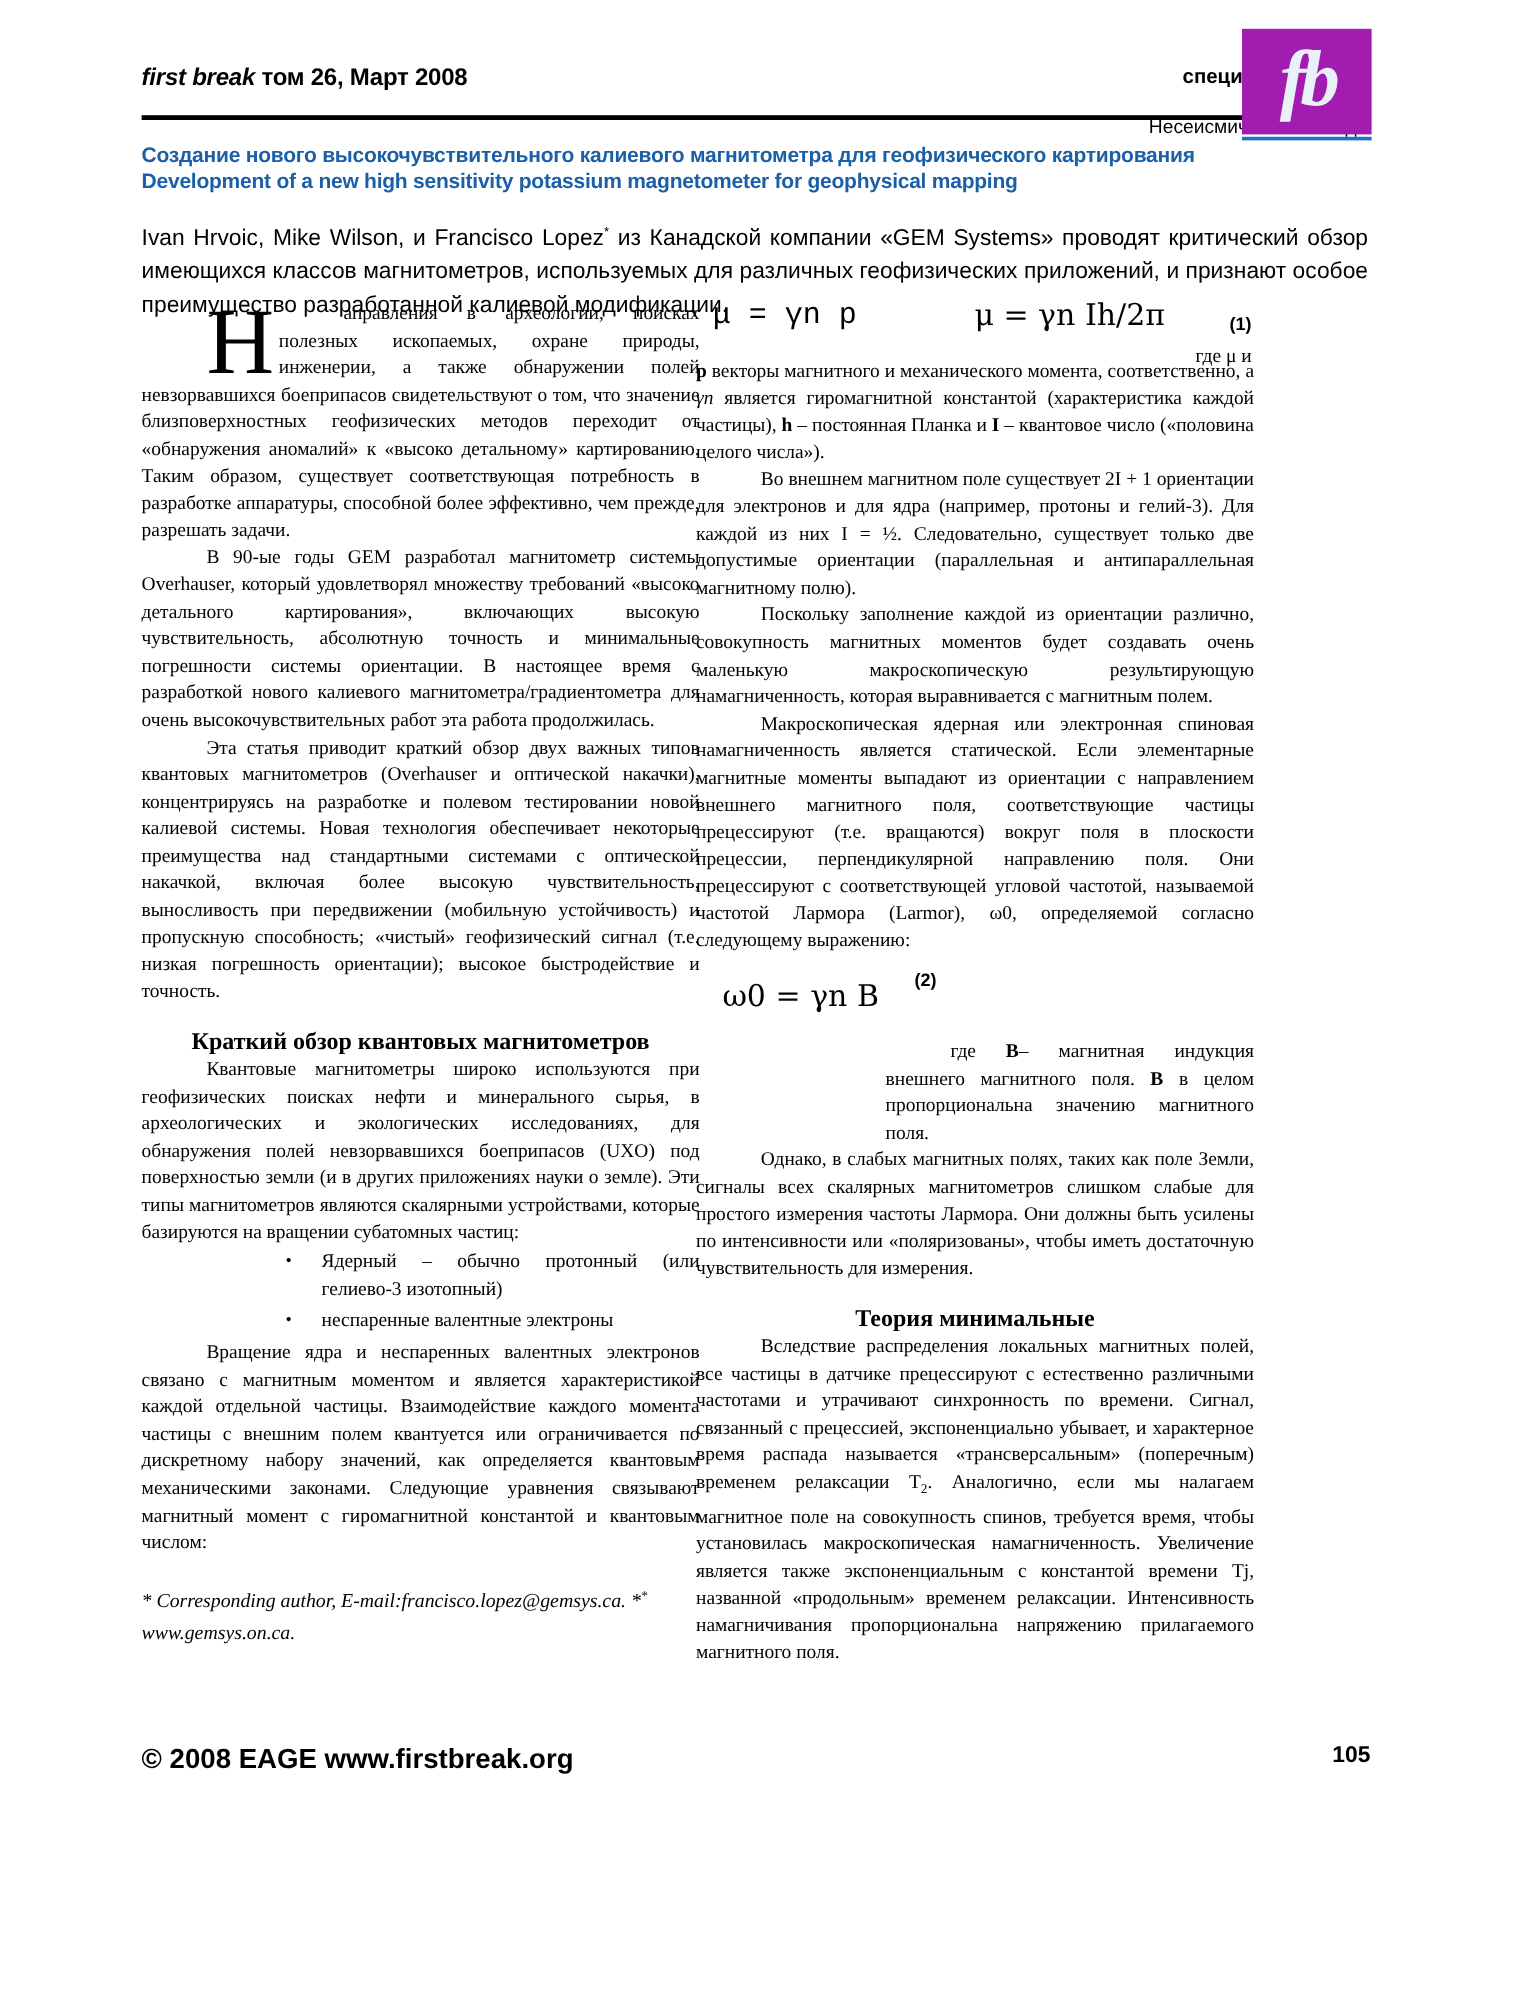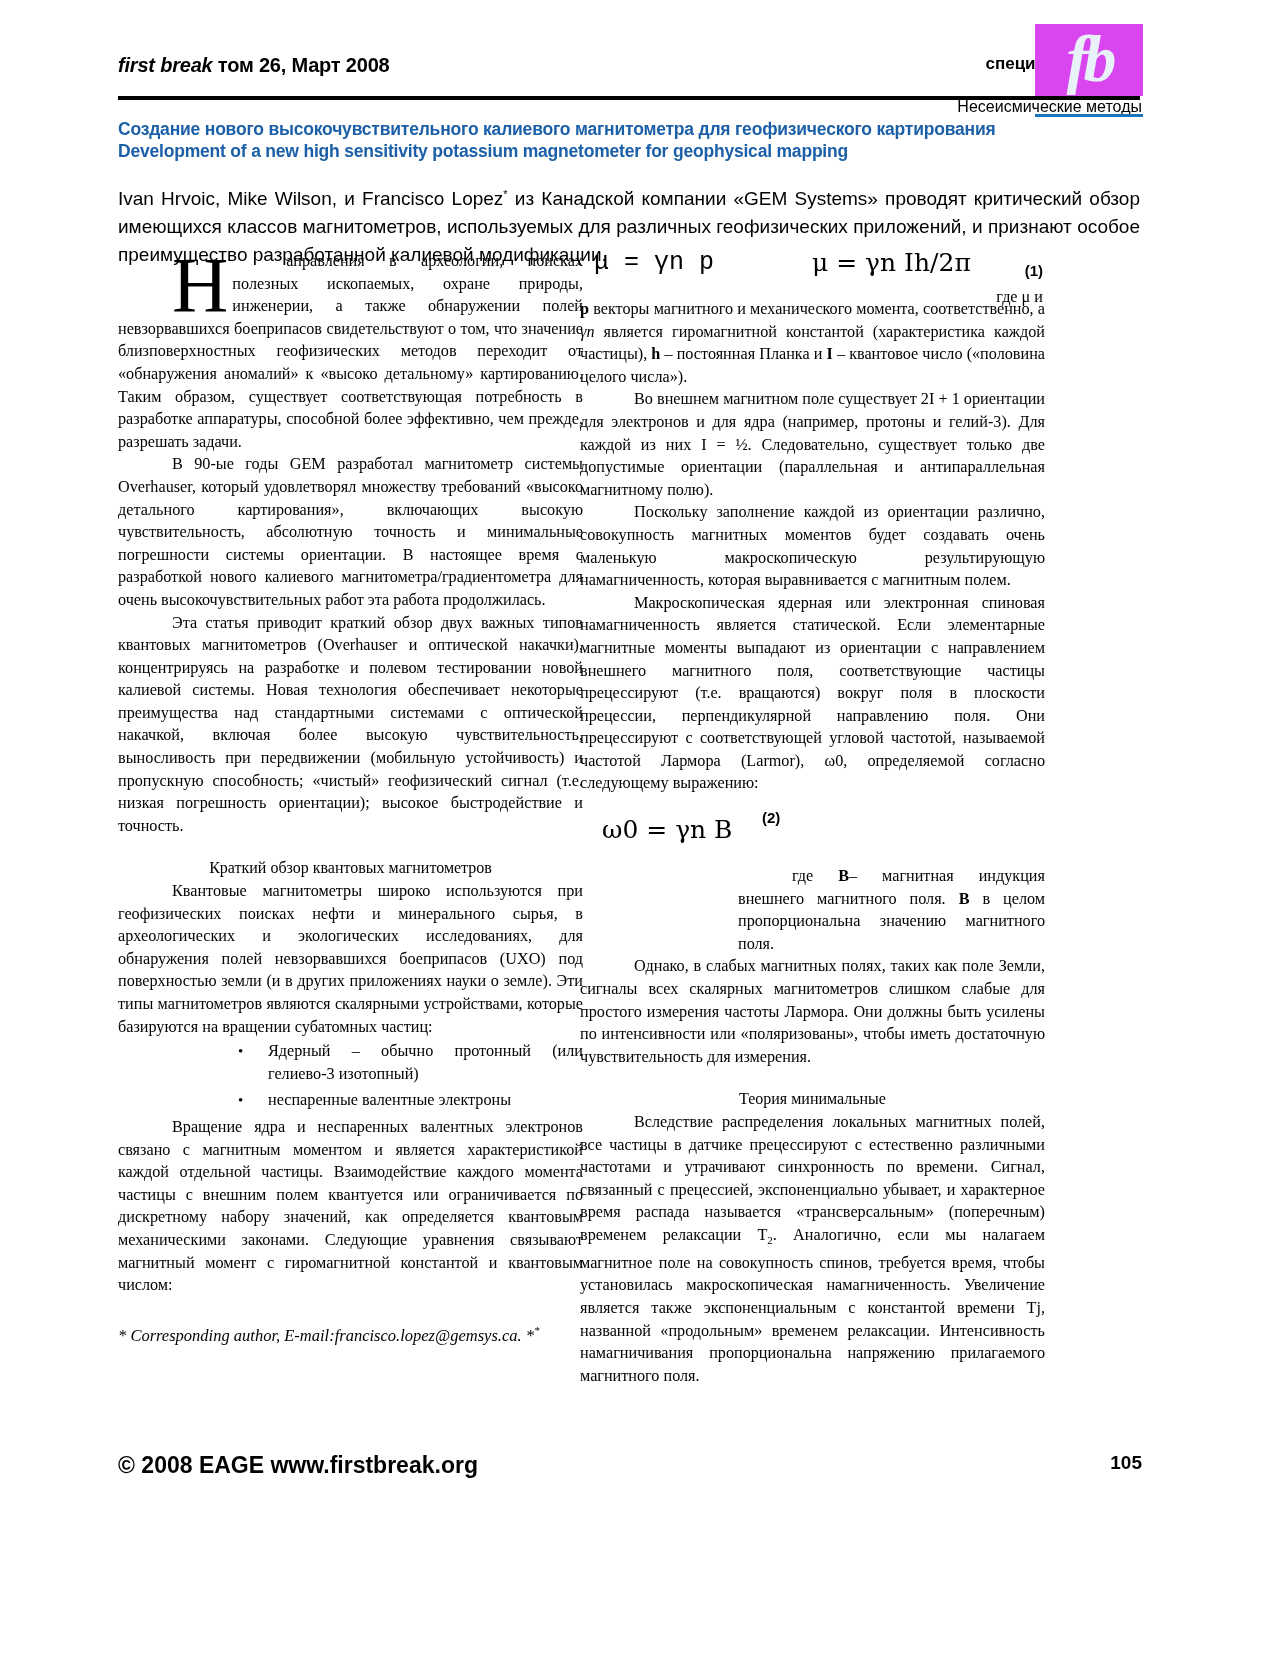--- a/index.html
+++ b/index.html
@@ -66,22 +66,22 @@
     font-size: 16px;
     font-weight: normal;
     white-space: nowrap;
   }
 
   .logo-box {
     position: absolute;
     left: 1035px;
     top: 12px;
     width: 108px;
-    height: 72px;
-    background: #d946ef;
+    height: 88px;
+    background: #a21caf;
   }
   .logo-box .logo-glyph {
     position: absolute;
     left: 50%;
     top: 50%;
     transform: translate(-50%, -52%);
     font-family: "Liberation Serif", serif;
     font-style: italic;
     font-weight: bold;
     font-size: 66px;
@@ -160,22 +160,22 @@
     font-size: 78px;
     line-height: 62px;
     padding: 2px 4px 0 0;
     margin-top: 2px;
     font-family: "Liberation Serif", serif;
   }
 
   .section-head {
     margin: 20px 0 0 0;
     text-align: center;
-    font-weight: normal;
-    font-size: 16px;
+    font-weight: bold;
+    font-size: 20px;
     line-height: 22.6px;
   }
 
   ul.bullets {
     margin: 2px 0 0 0;
     padding: 0 0 0 150px;
     list-style: none;
   }
   ul.bullets li {
     position: relative;
@@ -344,18 +344,19 @@
 
     <p>Однако, в слабых магнитных полях, таких как поле Земли, сигналы всех скалярных магнитометров слишком слабые для простого измерения частоты Лармора. Они должны быть усилены по интенсивности или «поляризованы», чтобы иметь достаточную чувствительность для измерения.</p>
 
     <div class="section-head">Теория минимальные</div>
 
     <p><span>Вследствие распределения локальных магнитных полей, все частицы в датчике прецессируют с естественно различными частотами и утрачивают синхронность по времени. Сигнал, связанный с прецессией, экспоненциально убывает, и характерное время распада называется «трансверсальным» (поперечным) временем релаксации T</span><span class="sub">2</span><span>. Аналогично, если мы налагаем магнитное поле на совокупность спинов, требуется время, чтобы установилась макроскопическая намагниченность. Увеличение является также экспоненциальным с константой времени Tj, названной «продольным» временем релаксации. Интенсивность намагничивания пропорциональна напряжению прилагаемого магнитного поля.</span></p>
   </div>
 
   <div class="footnote">
     <div><span>* Corresponding author, E-mail:francisco.lopez@gemsys.ca. *</span><span class="sup">*</span></div>
+    <div>www.gemsys.on.ca.</div>
   </div>
 
   <div class="footer-left">© 2008 EAGE www.firstbreak.org</div>
   <div class="footer-page">105</div>
 
 </div>
 
 </body></html>

